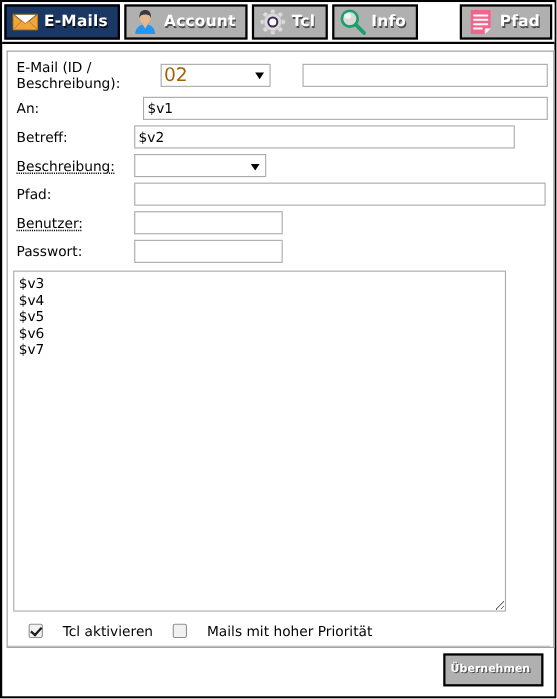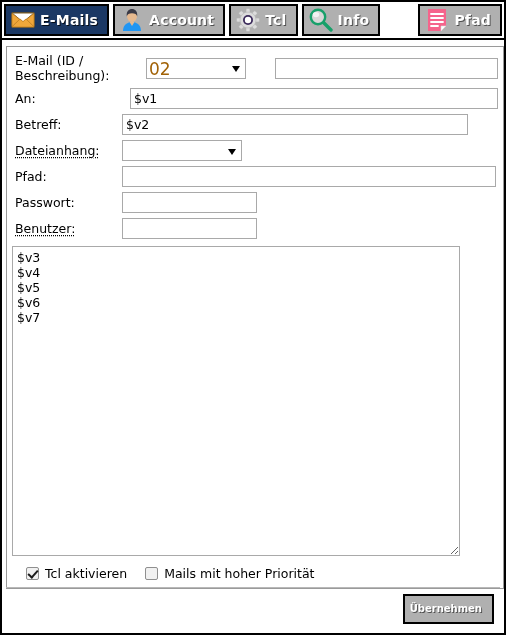--- a/index.html
+++ b/index.html
@@ -200,21 +200,21 @@
     border: solid #1a1a1a;
     border-width: 0 2px 2px 0;
     transform: rotate(42deg);
   }
   .checkrow .ctext {
     font-family: "DejaVu Sans", sans-serif;
     font-size: 12.5px;
     color: #000000;
     white-space: nowrap;
   }
-  .check-grp { display: flex; align-items: center; gap: 6px; }
+  .check-grp { display: flex; align-items: center; gap: 18px; }
   .check-grp + .check-grp { margin-left: 12px; }
 
   
   .footer {
     position: absolute;
     left: 4px;
     right: 4px;
     bottom: 4px;
     height: 42px;
   }
@@ -342,42 +342,42 @@
       <div class="lbl">An:</div>
       <input type="text" class="fld-wide" style="width: 374px; margin-left: 8px;" value="$v1">
     </div>
 
     <div class="row">
       <div class="lbl">Betreff:</div>
       <input type="text" class="fld-wide" style="width: 346px;" value="$v2">
     </div>
 
     <div class="row">
-      <div class="lbl hinted">Dateianhang:</div>
+      <div class="lbl hinted">Beschreibung:</div>
       <span class="selwrap">
         <select class="sel-att">
           <option></option>
         </select>
         <span class="caret"></span>
       </span>
     </div>
 
     <div class="row">
       <div class="lbl">Pfad:</div>
       <input type="text" class="fld-wide" style="width: 374px;" value="">
     </div>
 
     <div class="row">
+      <div class="lbl hinted">Benutzer:</div>
+      <input type="text" class="fld-small" value="" style="">
+    </div>
+
+    <div class="row">
       <div class="lbl">Passwort:</div>
       <input type="password" class="fld-small" value="" style="">
-    </div>
-
-    <div class="row">
-      <div class="lbl hinted">Benutzer:</div>
-      <input type="text" class="fld-small" value="" style="">
     </div>
 
     <textarea style="">$v3
 $v4
 $v5
 $v6
 $v7</textarea>
 
     <div class="checkrow">
       <div class="check-grp">

